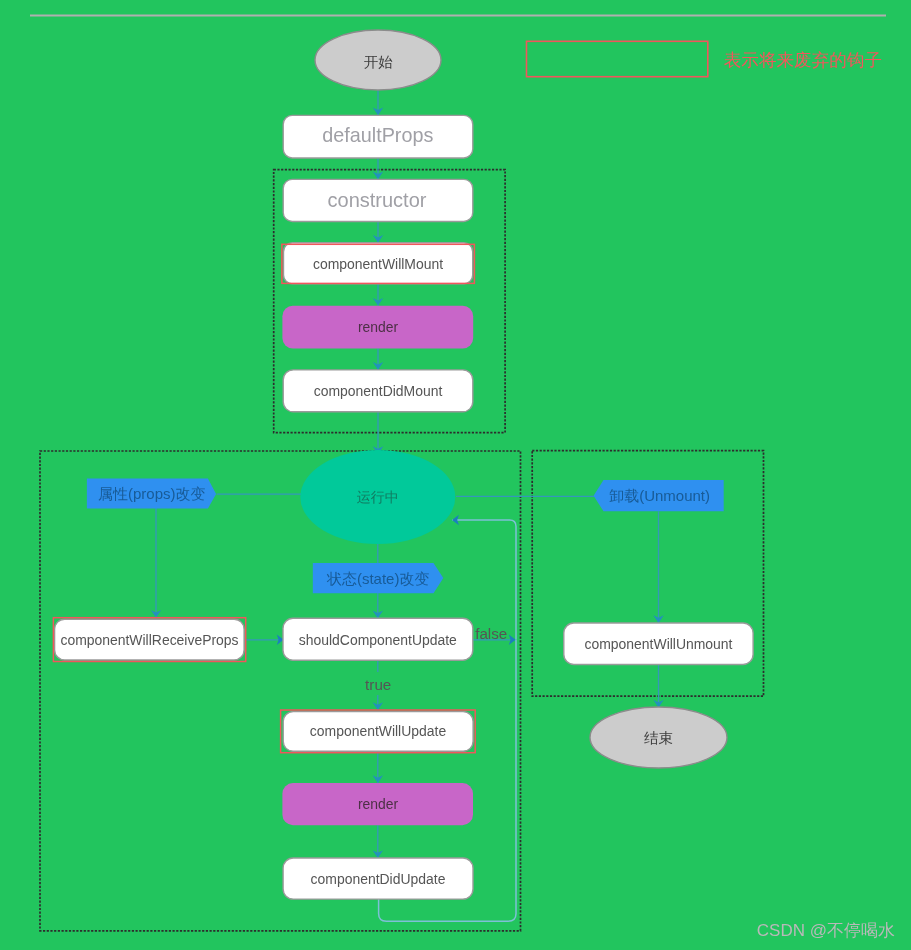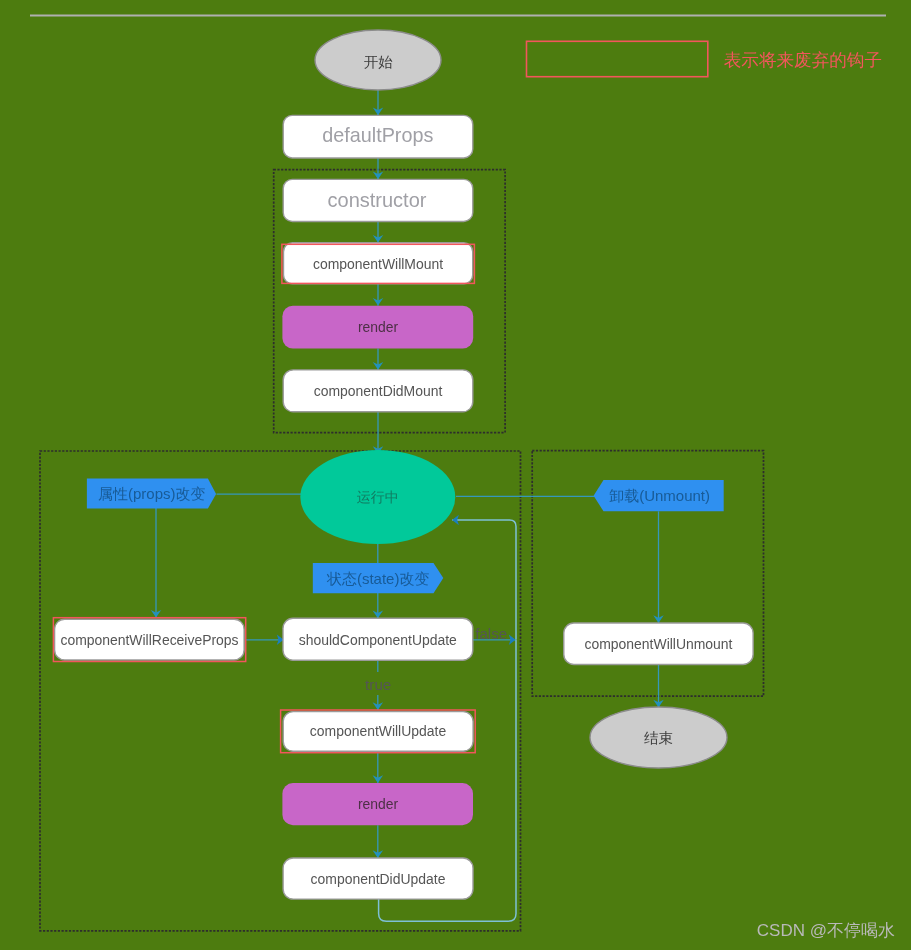--- a/index.html
+++ b/index.html
@@ -1,19 +1,19 @@
 <!DOCTYPE html>
 <html><head>
 <meta charset="utf-8">
 <title>React Lifecycle Flowchart</title>
 <style>
   html,body{margin:0;padding:0;}
   body{width:911px;height:950px;background:#ffffff;
        font-family:"Liberation Sans",sans-serif;overflow:hidden;position:relative;}
-  #stage{position:absolute;left:0;top:0;width:911px;height:950px;background:#4d7c0f;}
+  #stage{position:absolute;left:0;top:0;width:911px;height:950px;background:#22c55e;}
   svg#diagram{position:absolute;left:0;top:0;width:911px;height:950px;display:block;}
   text{font-family:"Liberation Sans",sans-serif;}
 </style>
 </head>
 <body>
 
 <div id="stage">
 <svg id="diagram" viewBox="0 0 911 950" xmlns="http://www.w3.org/2000/svg">
   <defs>
     <marker id="arwD" markerWidth="12" markerHeight="9" refX="6" refY="8.4" orient="0" markerUnits="userSpaceOnUse">

